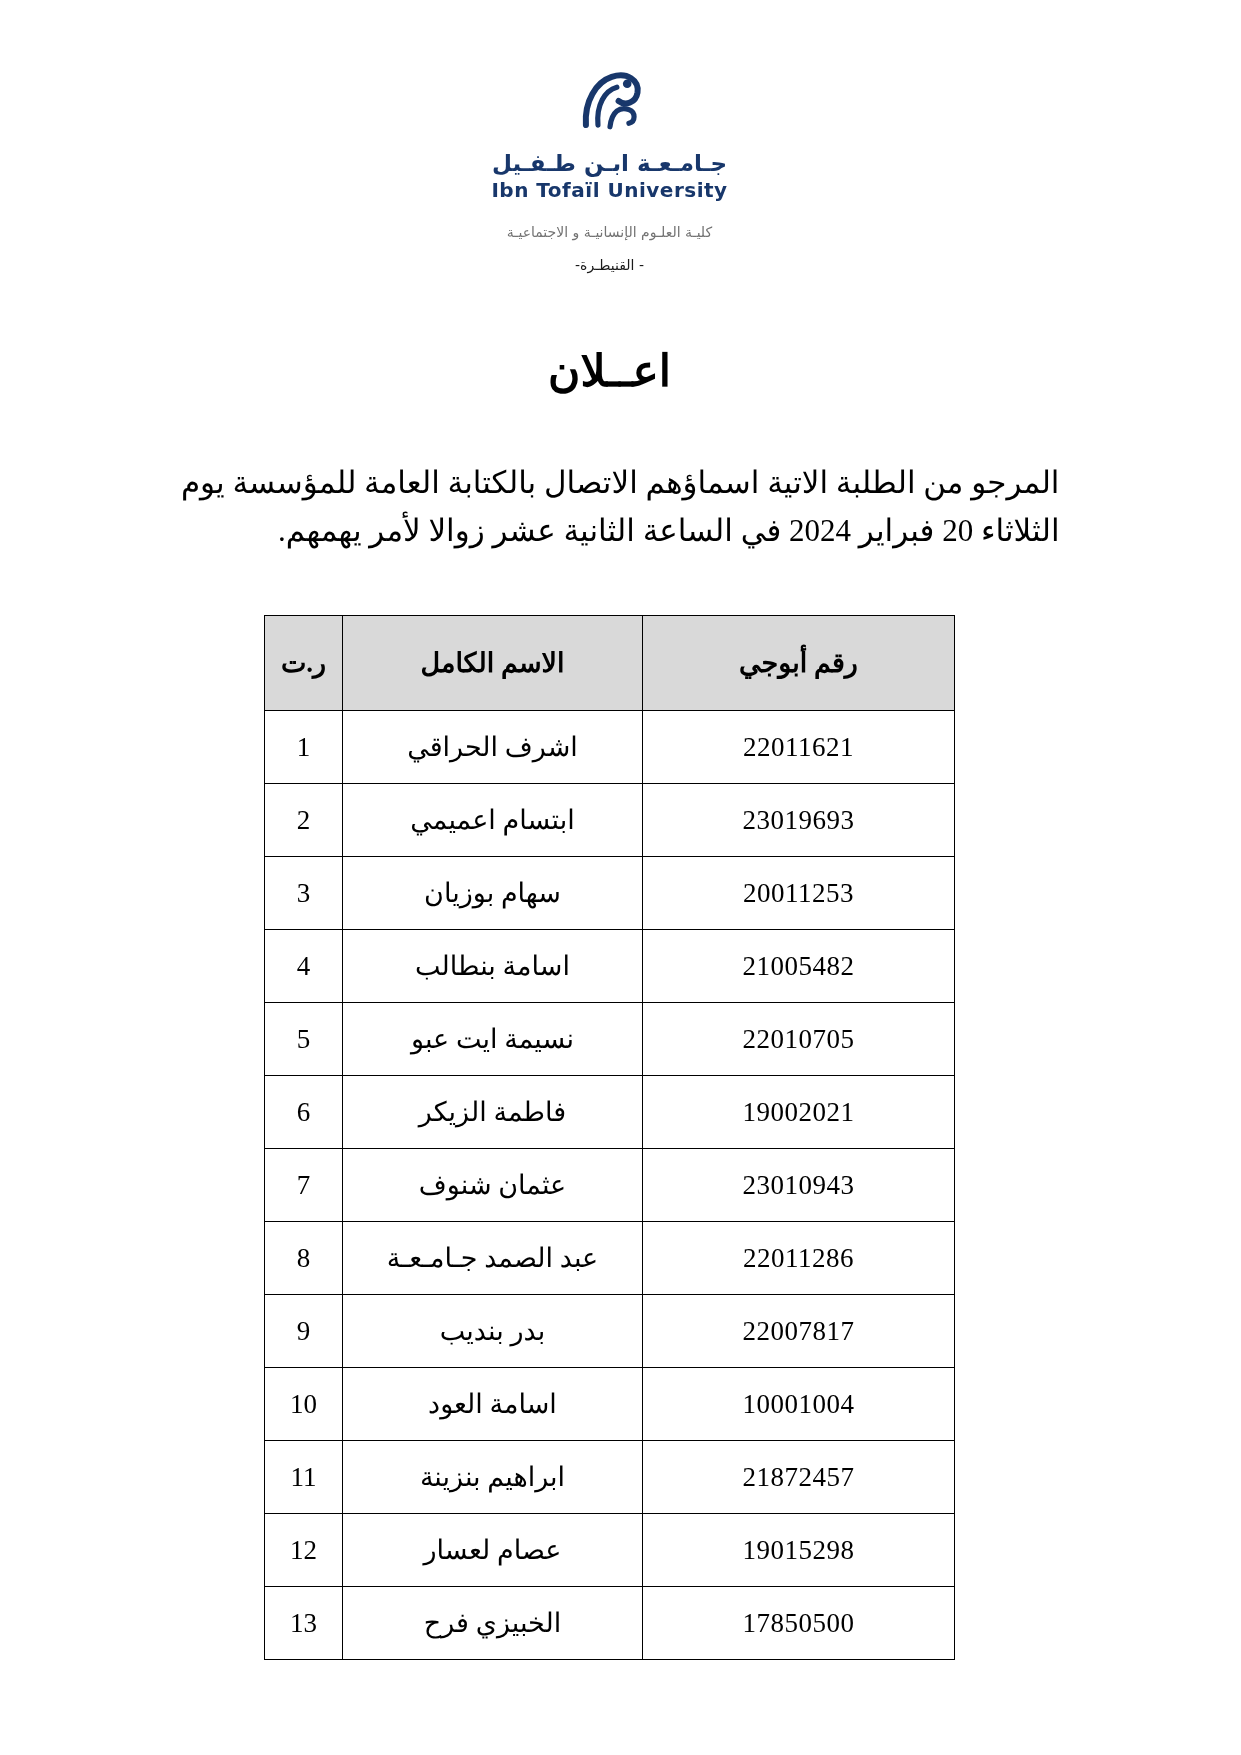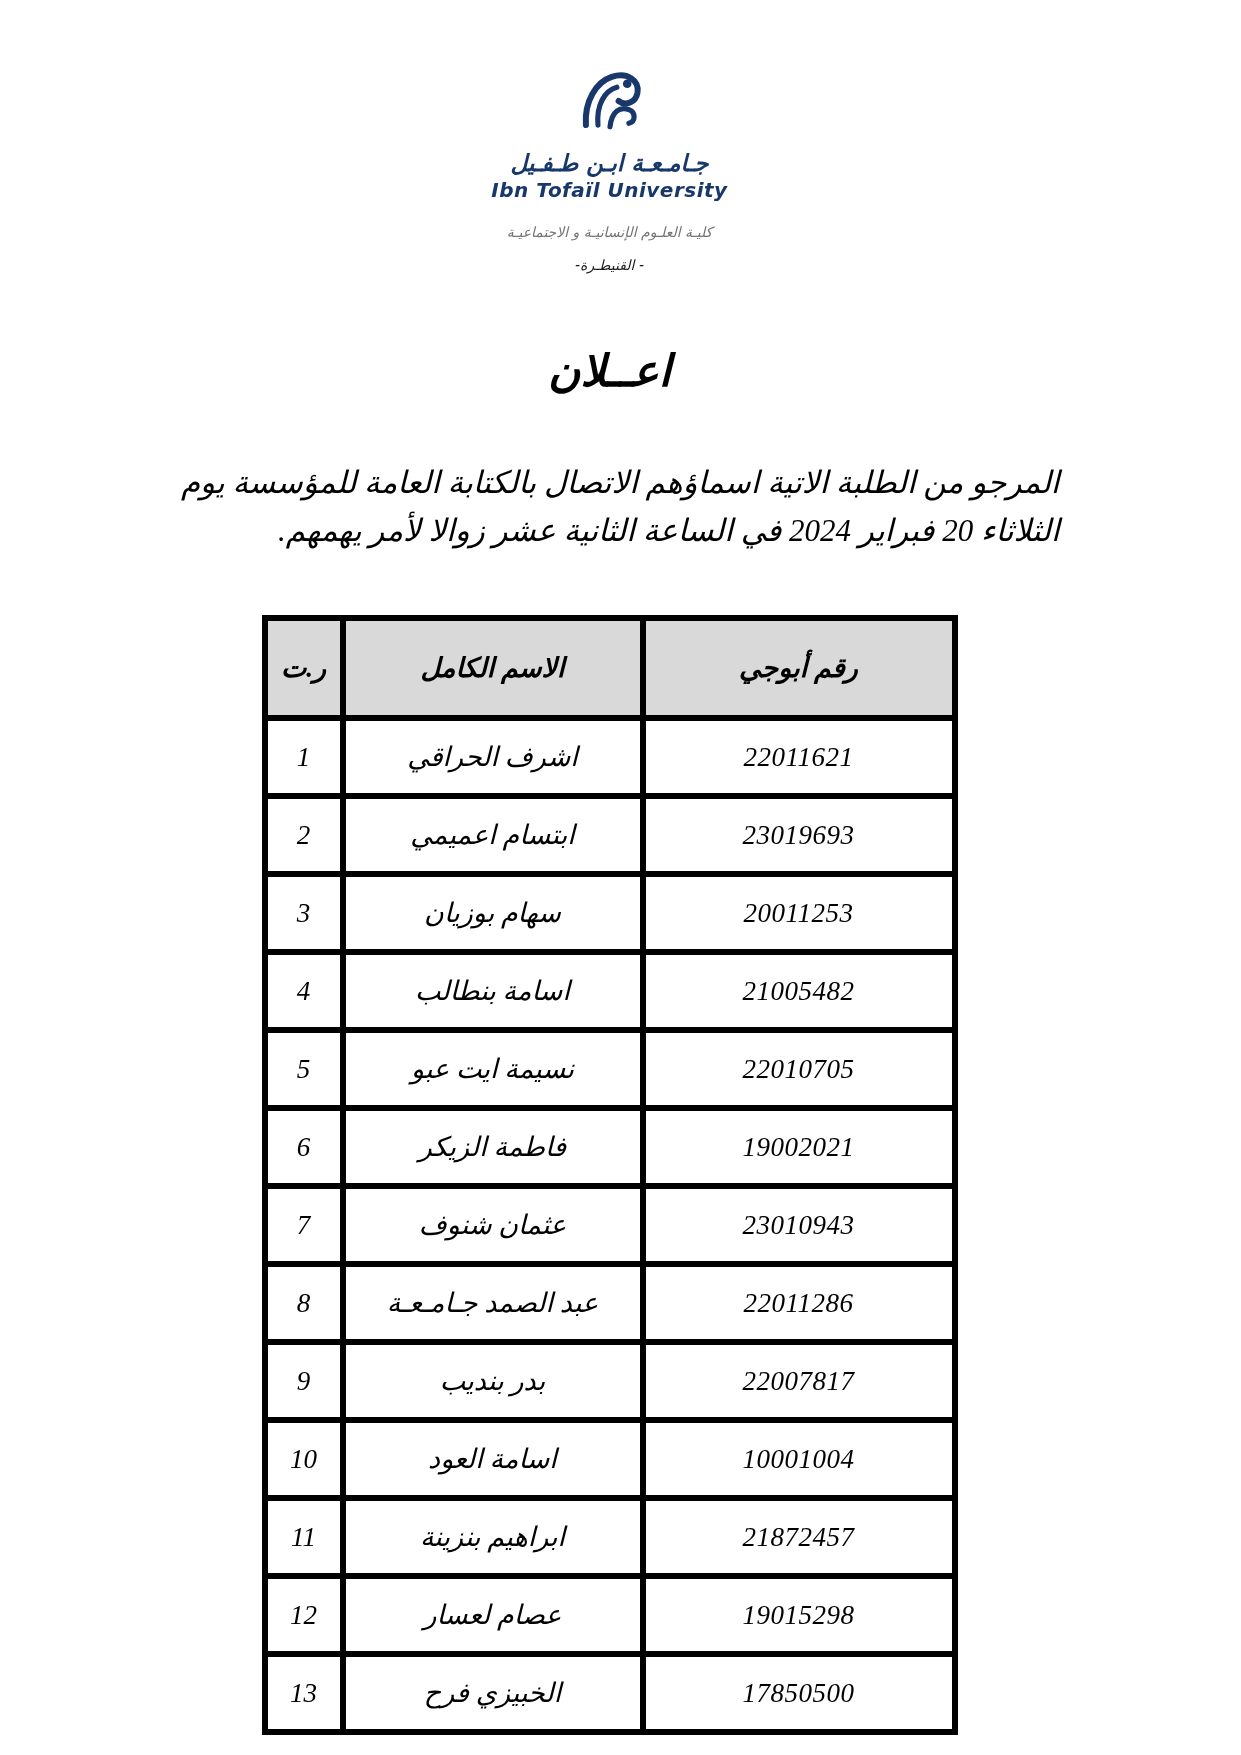--- a/index.html
+++ b/index.html
@@ -16,21 +16,20 @@
     overflow: hidden;
   }
   .page {
     width: 1241px;
     height: 1755px;
     box-sizing: border-box;
     padding: 40px 90px 0 68px;
     display: flex;
     flex-direction: column;
     align-items: center;
-    font-style: italic;
   }
 
   
   .logo-block {
     margin-top: 18px;
     display: flex;
     flex-direction: column;
     align-items: center;
   }
   .logo-mark {
@@ -103,21 +102,21 @@
     justify-content: center;
   }
   table.students {
     border-collapse: collapse;
     direction: rtl;
     width: 690px;
     table-layout: fixed;
   }
   table.students th,
   table.students td {
-    border: 6px solid #000000;
+    border: 1px solid #000000;
     text-align: center;
     vertical-align: middle;
     font-size: 27px;
     padding: 10px 6px;
   }
   table.students thead th {
     background: #d9d9d9;
     font-weight: bold;
     height: 74px;
     font-size: 27px;

